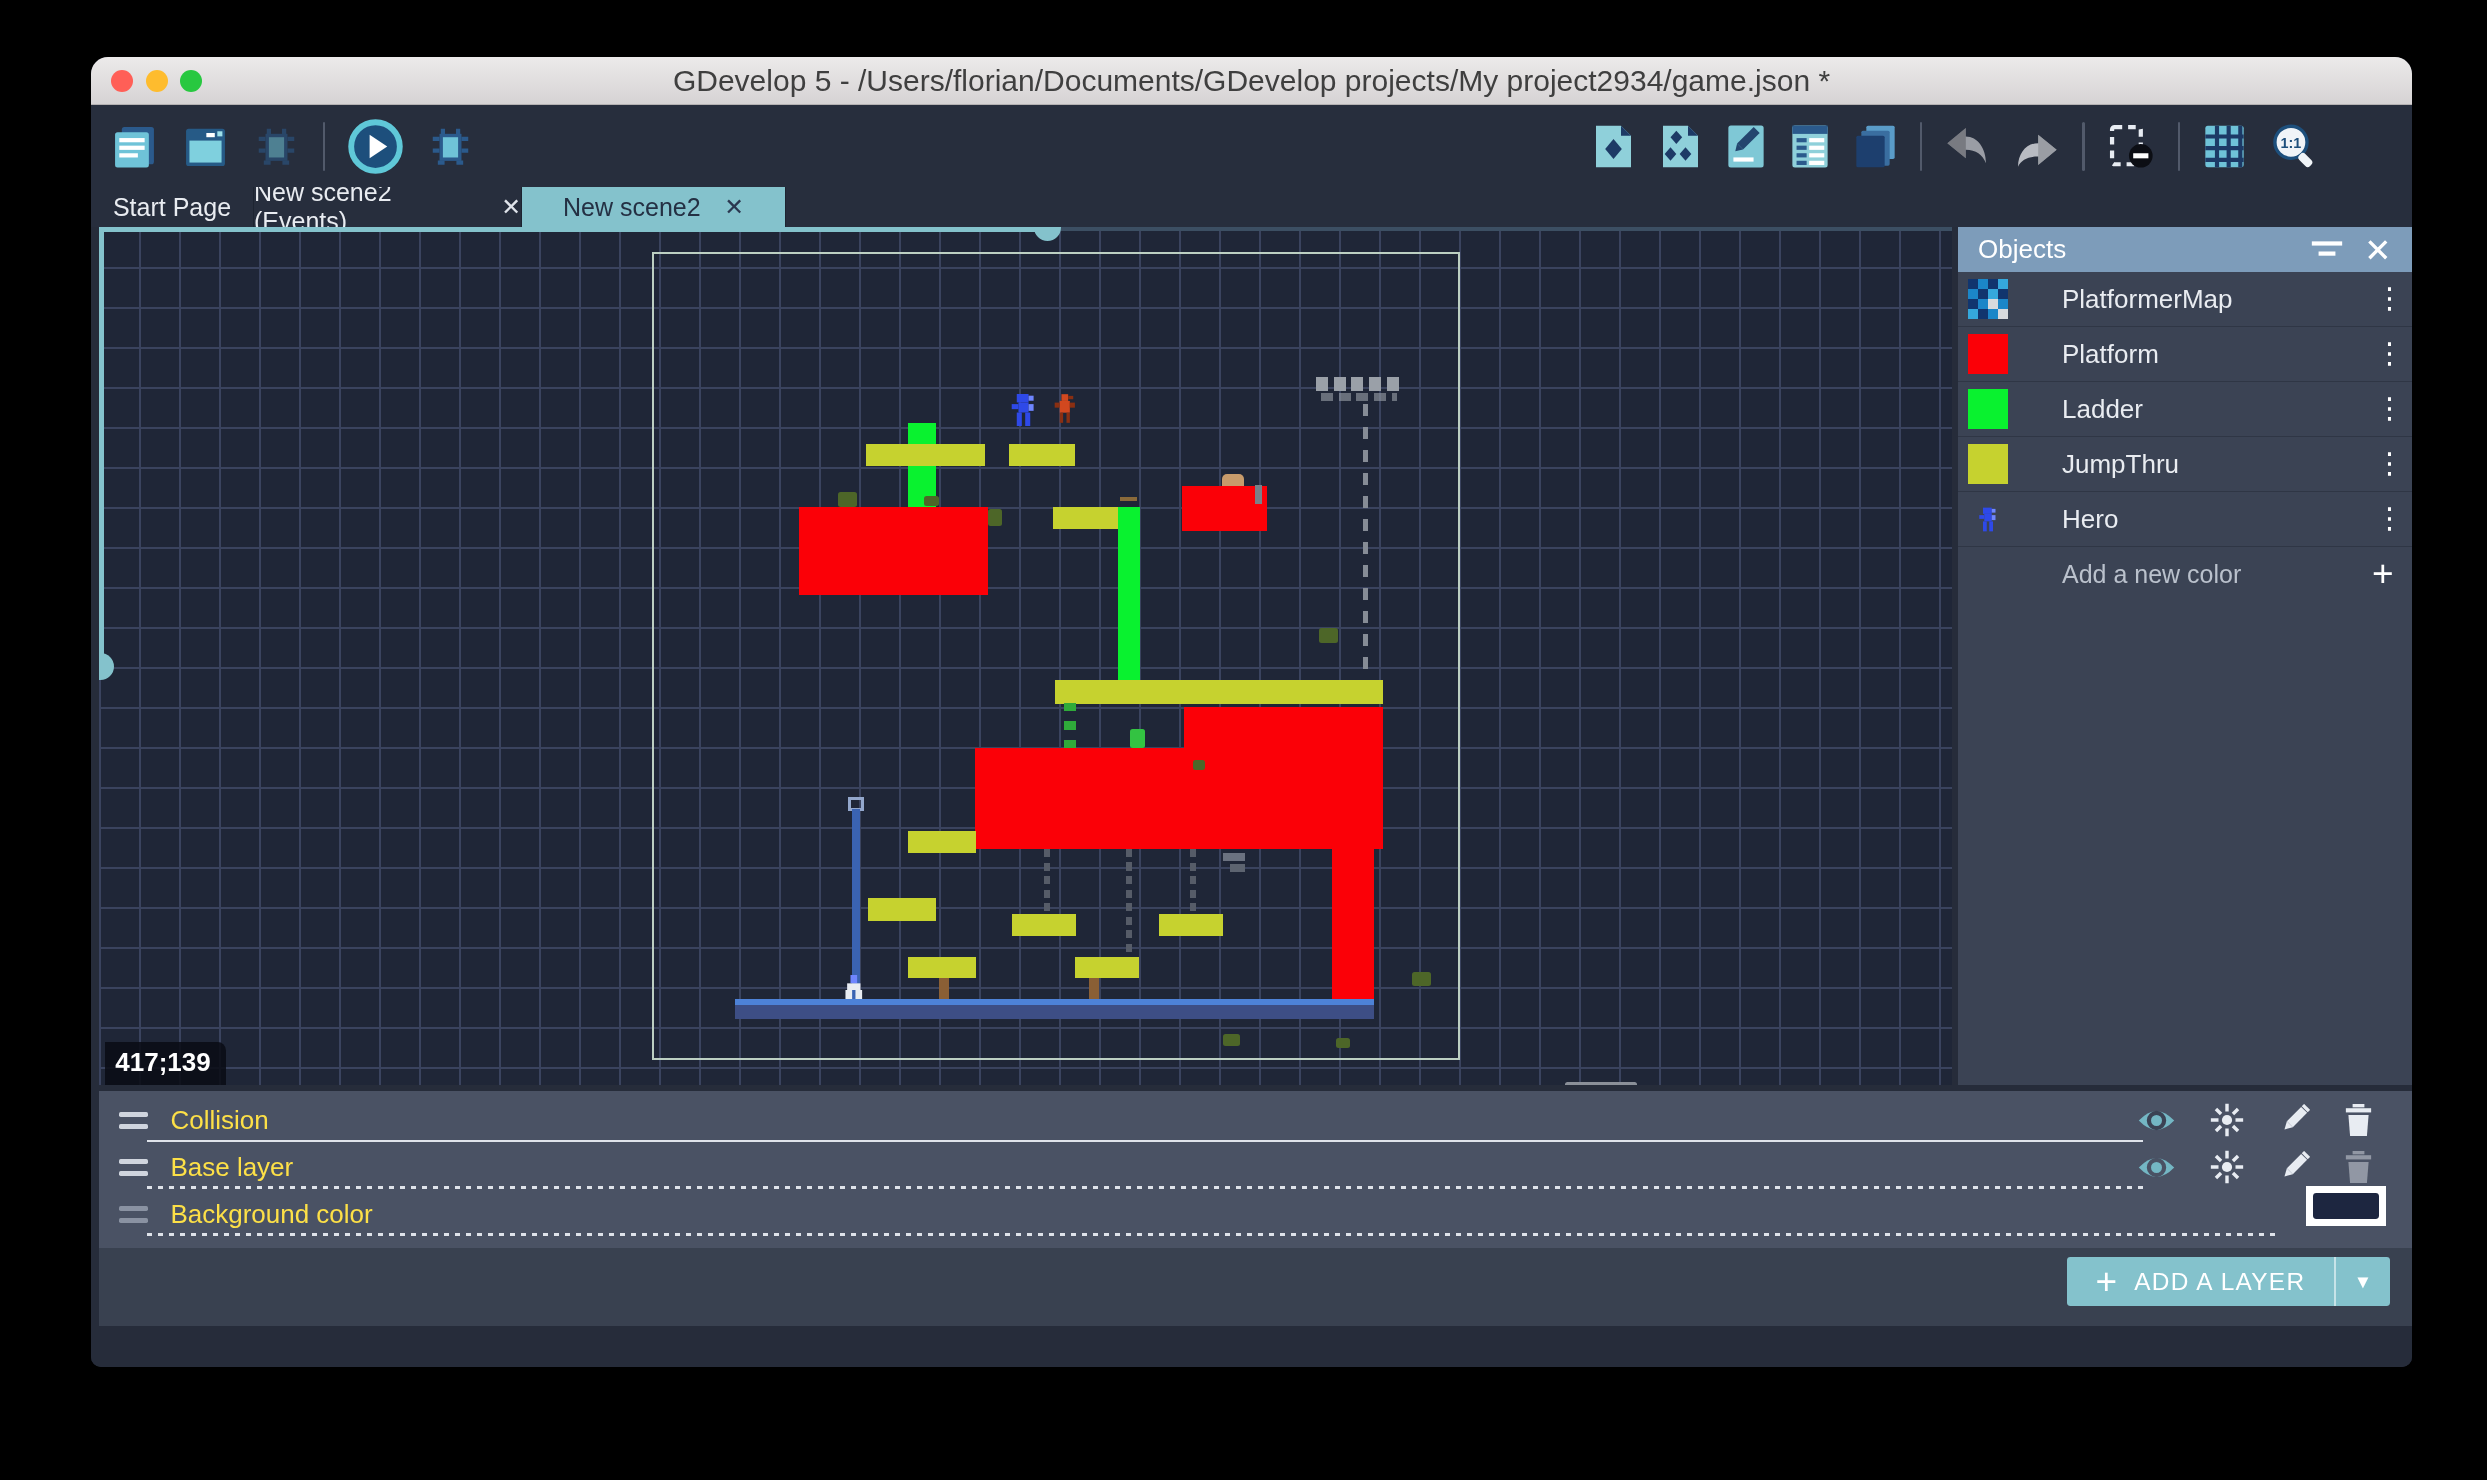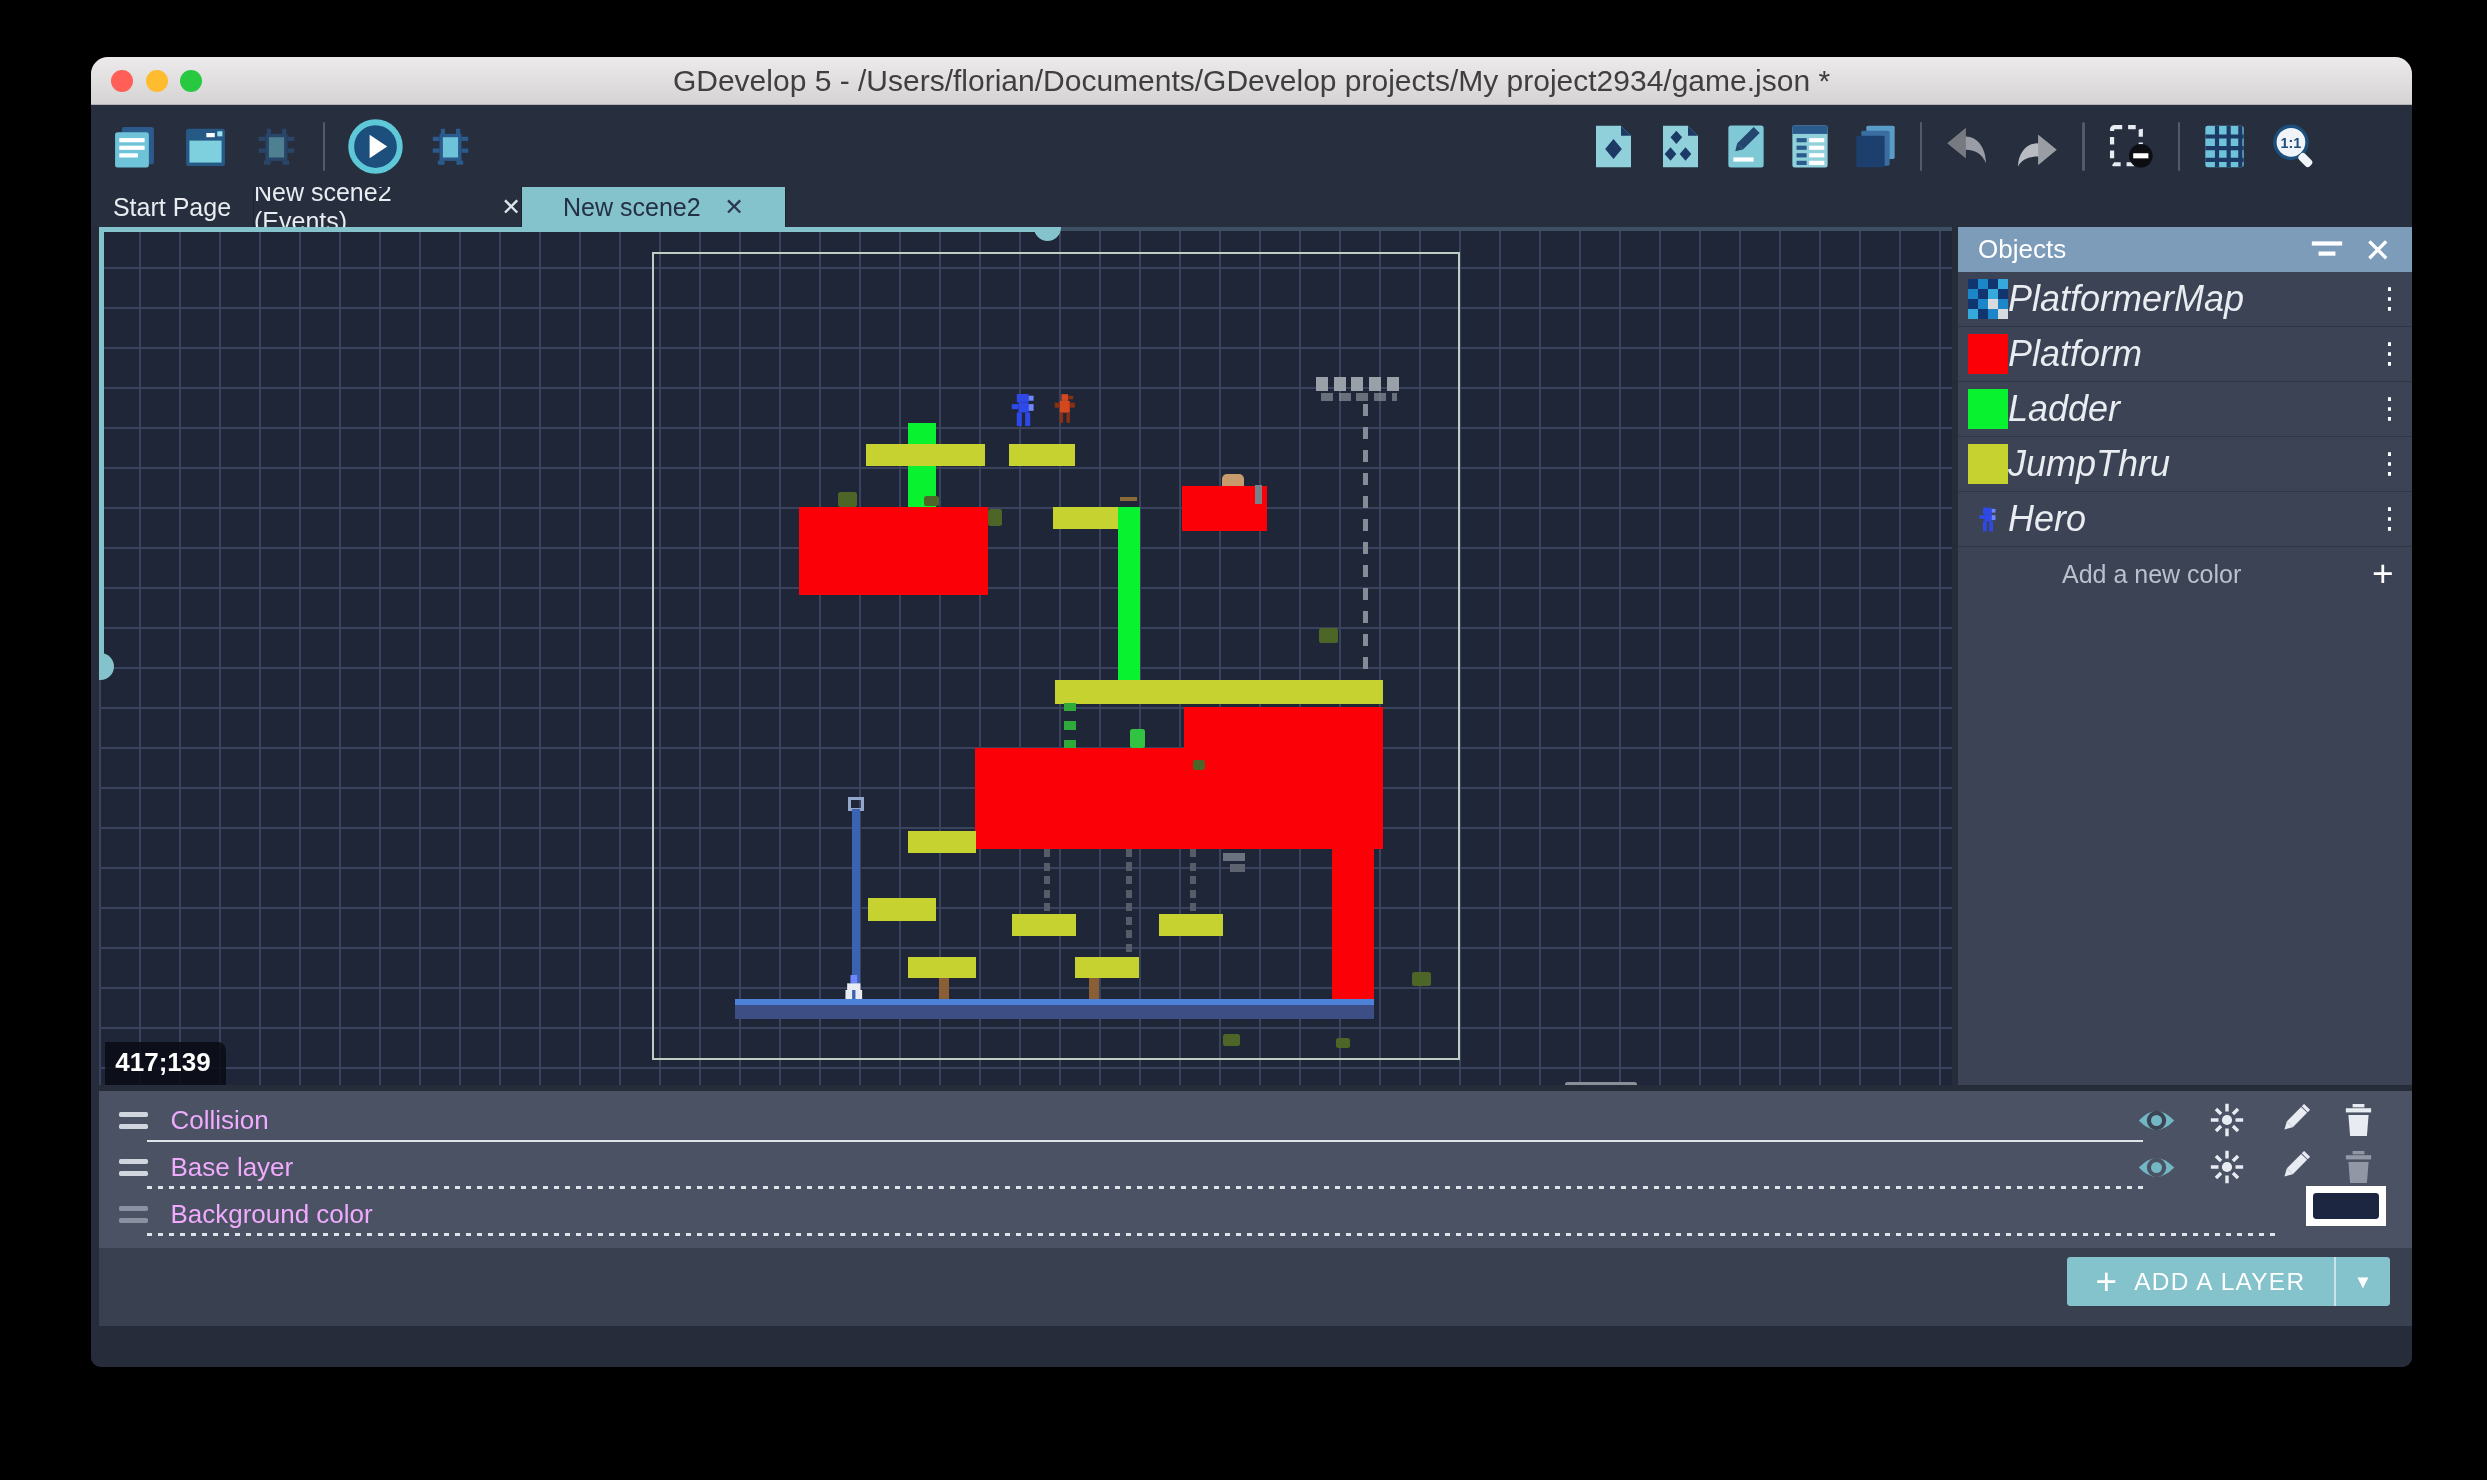--- a/index.html
+++ b/index.html
@@ -55,42 +55,42 @@
   .coords{position:absolute;left:5.9px;top:815px;background:rgba(10,13,22,.88);color:#fff;
           font-weight:bold;font-size:26px;padding:5px 15px 6.7px 10px;border-radius:0 8.4px 0 0;}
   .hscroll{position:absolute;left:1466px;bottom:-1.7px;width:72px;height:5px;background:#8a8f98;border-radius:2.5px;}
   
   .objects{position:absolute;right:0;top:0;width:454px;height:858px;background:#3b4354;}
   .phead{height:45px;background:#7d9cba;display:flex;align-items:center;color:#fff;}
   .phead .ptitle{font-size:26px;margin-left:20px;flex:1;}
   .phead .hicon{margin-right:22px;}
   .orow{height:54px;display:flex;align-items:center;border-bottom:1.7px solid #2f3645;position:relative;color:#e9ecf1;}
   .orow .thumb{width:40px;height:40px;margin-left:10px;flex:0 0 auto;}
-  .orow .oname{font-size:36px;flex:1;font-style:italic;}
+  .orow .oname{font-size:26px;margin-left:54px;flex:1;}
   .dots{color:#fff;font-size:29px;letter-spacing:0;margin-right:17px;line-height:0.62;text-align:center;width:20px;}
   .addrow{height:54px;display:flex;align-items:center;color:#bac1cc;font-size:25px;}
   .addrow .lbl{margin-left:104px;flex:1;}
   .addrow .plus{color:#fff;font-size:37px;margin-right:18.5px;font-weight:300;}
   .checker{display:grid;grid-template-columns:repeat(4,1fr);grid-template-rows:repeat(4,1fr);width:40px;height:40px;}
   .search{position:absolute;left:0;bottom:4.2px;right:0;height:45px;background:#4a5365;display:flex;align-items:center;}
   .search input{flex:1;background:transparent;border:none;outline:none;color:#e9ecf1;font-size:24.4px;margin-left:17px;font-family:"Liberation Sans",sans-serif;}
   .search input::placeholder{color:#b9c0cd;}
   .search svg{margin-right:13.5px;}
   
   .gap{height:5.9px;background:#262c3a;position:relative;}
   .layers{height:276px;background:#262c3a;padding-left:8.4px;position:relative;}
   .lhead{height:40px;background:#7d9cba;display:flex;align-items:center;color:#fff;}
   .lhead .ptitle{font-size:25px;margin-left:20px;flex:1;}
   .lhead .hicon{margin-right:20px;}
   .lrows{background:#4a5264;height:157px;position:relative;}
   .lrow{position:absolute;left:0;right:0;height:47px;display:flex;align-items:center;}
   .lrow .grip{width:29px;margin-left:20px;display:flex;flex-direction:column;gap:6.7px;}
   .lrow .grip i{display:block;height:5px;background:#d0d5de;border-radius:1.7px;}
   .lrow.dimgrip .grip i{background:#8a92a2;}
-  .lrow .lname{font-size:26px;color:#f0abfc;margin-left:22px;}
+  .lrow .lname{font-size:26px;color:#fde047;margin-left:22px;}
   .lrow .line{position:absolute;left:48px;bottom:1.7px;height:3.4px;}
   .line.solid{background:#dfe3ea;height:2.5px;}
   .line.dotted{background:repeating-linear-gradient(90deg,#dfe3ea 0 5px,transparent 5px 11px);}
   .licons{position:absolute;right:39px;top:0;height:47px;display:flex;align-items:center;gap:34px;}
   .swatch{position:absolute;right:26px;top:95px;width:80px;height:40px;background:#fff;border:none;padding:6.7px;box-sizing:border-box;}
   .swatch i{display:block;width:100%;height:100%;background:#1d2640;border-radius:3.4px;}
   .lbottom{background:#394150;height:78px;position:relative;}
   .addlayer{position:absolute;right:22px;top:9.3px;height:49px;background:#84c2cc;border-radius:3.4px;
             display:flex;align-items:center;color:#fff;overflow:hidden;}
   .addlayer .seg1{display:flex;align-items:center;gap:17px;padding:0 29px;height:100%;}

